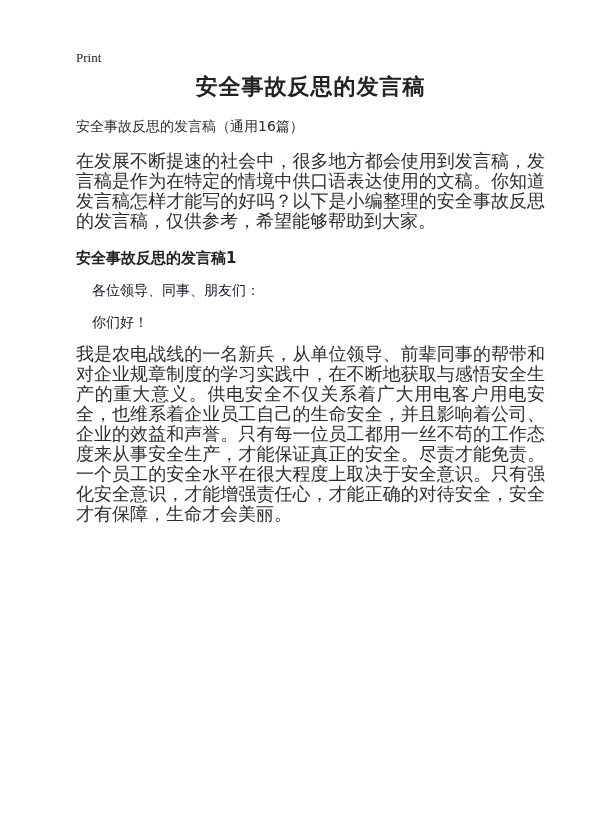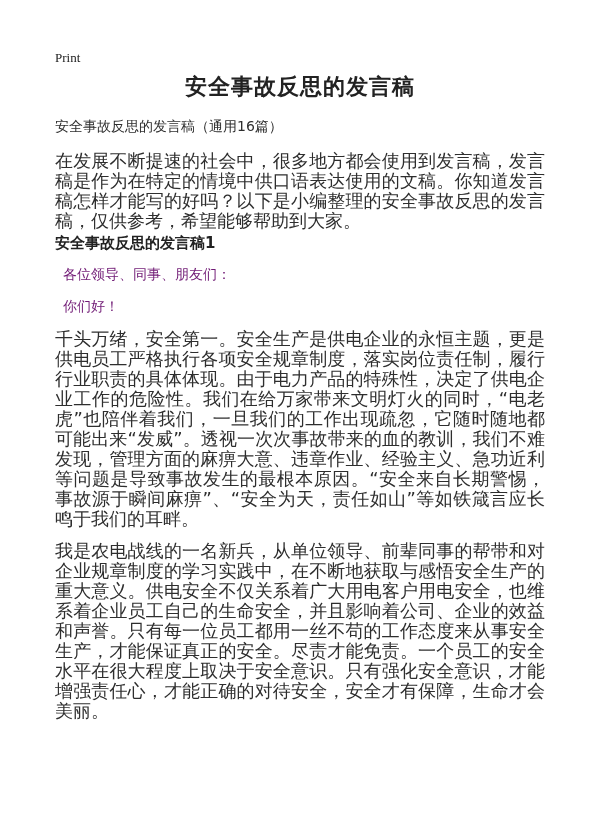--- a/index.html
+++ b/index.html
@@ -11,21 +11,21 @@
     width: 600px;
     height: 828px;
     overflow: hidden;
     font-family: "DejaVu Sans", "Liberation Sans", sans-serif;
     color: #2e2e2e;
   }
   .page {
     box-sizing: border-box;
     width: 600px;
     height: 800px;
-    padding: 47px 55px 0 55px;
+    padding: 47px 55px 0 76px;
     background: #ffffff;
   }
   .print-link {
     display: inline-block;
     font-family: "Liberation Serif", "DejaVu Serif", serif;
     font-size: 13px;
     line-height: 15px;
     color: #222222;
     text-decoration: none;
     cursor: pointer;
@@ -49,32 +49,31 @@
     margin: 12px 0 0 0;
     font-size: 18px;
     line-height: 20px;
     text-align: justify;
     color: #2e2e2e;
   }
   .para.first {
     margin-top: 15px;
   }
   .section-heading {
-    margin: 2px 0 0 0;
+    margin: 17px 0 0 0;
     font-size: 15px;
     line-height: 20px;
     font-weight: bold;
     color: #222222;
   }
   .line-para {
-    margin: 12px 0 0 8px;
+    margin: 12px 0 0 16px;
     font-size: 14px;
     line-height: 20px;
-    color: #701a75;
-    font-family: Liberation Mono, monospace;
+    color: #0f172a;
   }
 </style>
 </head>
 <body>
 
 <div class="page">
 
   <a class="print-link">Print</a>
 
   <h1 class="doc-title">安全事故反思的发言稿</h1>
@@ -83,18 +82,17 @@
 
   <p class="para first">在发展不断提速的社会中，很多地方都会使用到发言稿，发言稿是作为在特定的情境中供口语表达使用的文稿。你知道发言稿怎样才能写的好吗？以下是小编整理的安全事故反思的发言稿，仅供参考，希望能够帮助到大家。</p>
 
   <h2 class="section-heading">安全事故反思的发言稿1</h2>
 
   <p class="line-para">各位领导、同事、朋友们：</p>
 
   <p class="line-para">你们好！</p>
 
 
-  <p class="para">千头万绪，安全第一。安全生产是供电企业的永恒主题，更是供电员工严格执行各项安全规章制度，落实岗位责任制，履行行业职责的具体体现。由于电力产品的特殊性，决定了供电企业工作的危险性。我们在给万家带来文明灯火的同时，“电老虎”也陪伴着我们，一旦我们的工作出现疏忽，它随时随地都可能出来“发威”。透视一次次事故带来的血的教训，我们不难发现，管理方面的麻痹大意、违章作业、经验主义、急功近利等问题是导致事故发生的最根本原因。“安全来自长期警惕，事故源于瞬间麻痹”、“安全为天，责任如山”等如铁箴言应长鸣于我们的耳畔。</p>
 
 
   <p class="para">我是农电战线的一名新兵，从单位领导、前辈同事的帮带和对企业规章制度的学习实践中，在不断地获取与感悟安全生产的重大意义。供电安全不仅关系着广大用电客户用电安全，也维系着企业员工自己的生命安全，并且影响着公司、企业的效益和声誉。只有每一位员工都用一丝不苟的工作态度来从事安全生产，才能保证真正的安全。尽责才能免责。一个员工的安全水平在很大程度上取决于安全意识。只有强化安全意识，才能增强责任心，才能正确的对待安全，安全才有保障，生命才会美丽。</p>
 
 </div>
 
 </body></html>

